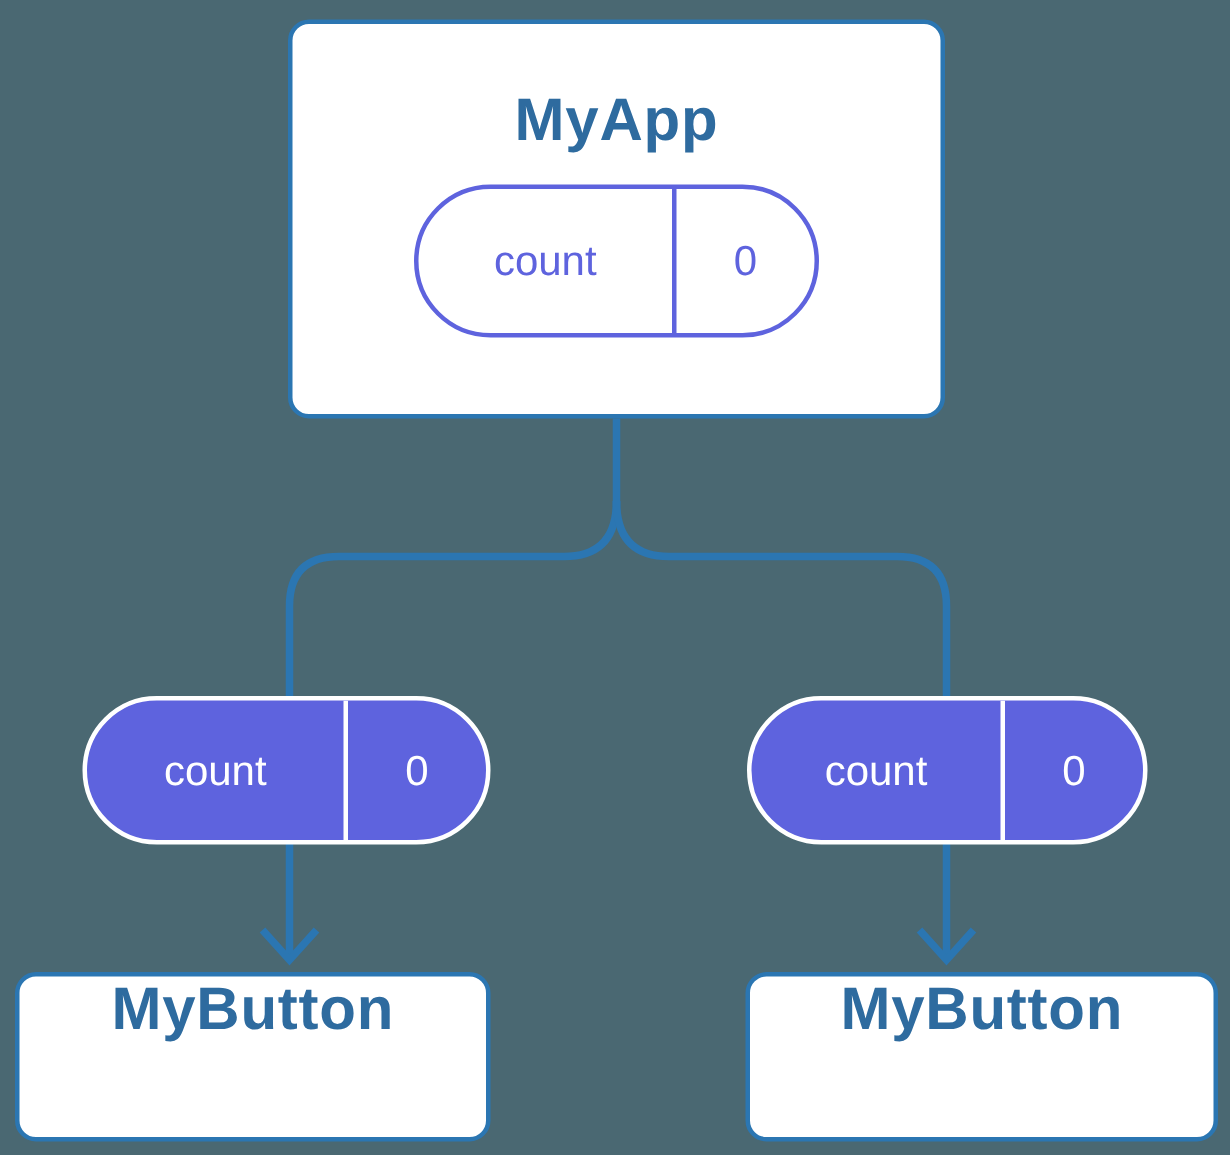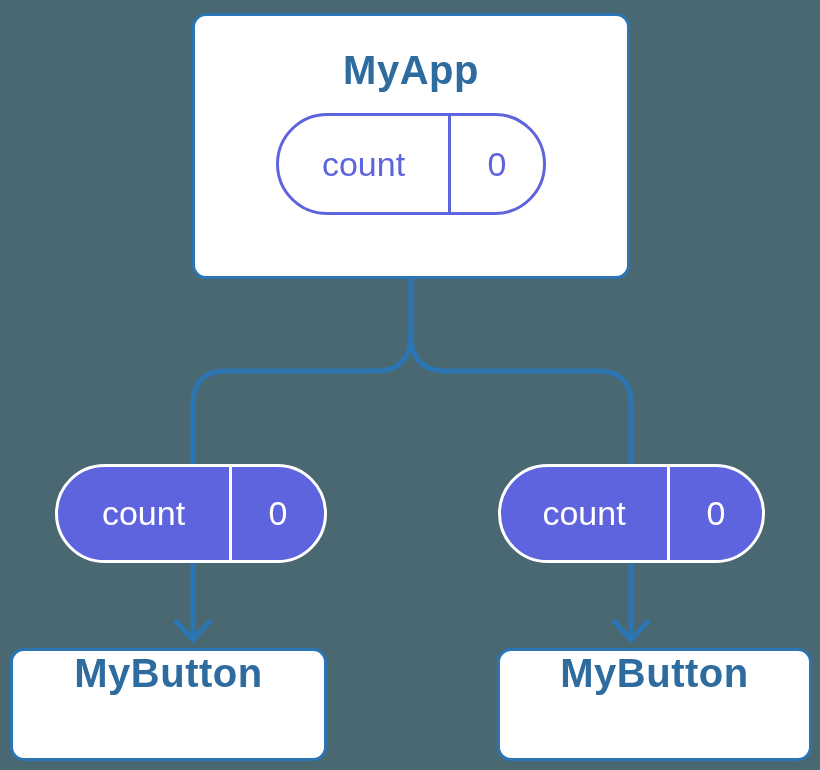--- a/index.html
+++ b/index.html
@@ -42,31 +42,31 @@
     font-size: 40px;
     font-weight: 600;
     letter-spacing: 0.5px;
   }
   .app-node {
     left: 192px;
     top: 13px;
     width: 438px;
     height: 266px;
     justify-content: flex-start;
-    padding-top: 32px;
+    padding-top: 42px;
   }
   .app-node .node-title { margin-bottom: 20px; }
   .pill {
     display: flex;
     align-items: stretch;
     box-sizing: border-box;
     border-radius: 52px;
     overflow: hidden;
     z-index: 2;
-    font-size: 34px;
+    font-size: 28px;
   }
   .pill .pill-label {
     flex: 1;
     display: flex;
     align-items: center;
     justify-content: center;
   }
   .pill .pill-value {
     width: 92px;
     display: flex;

